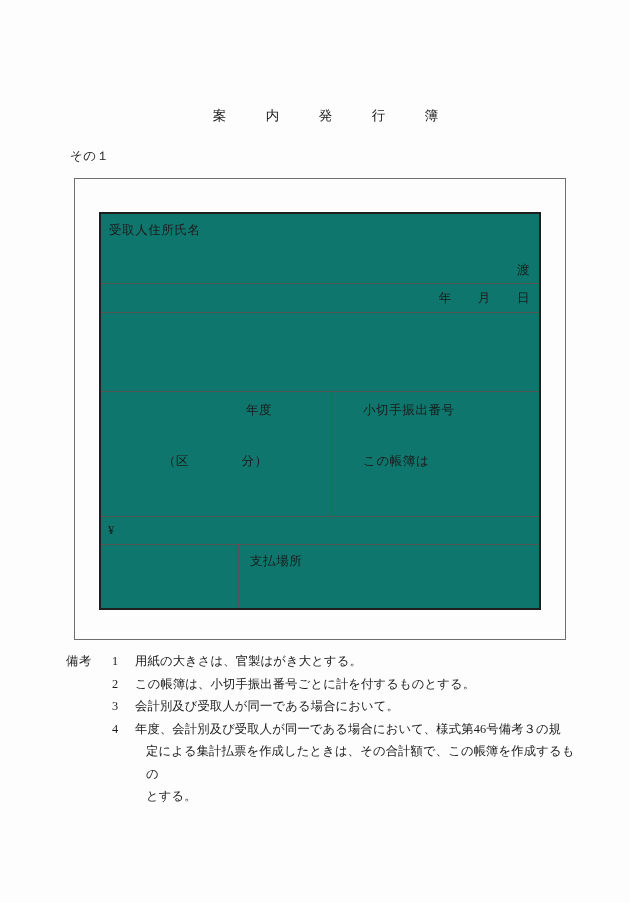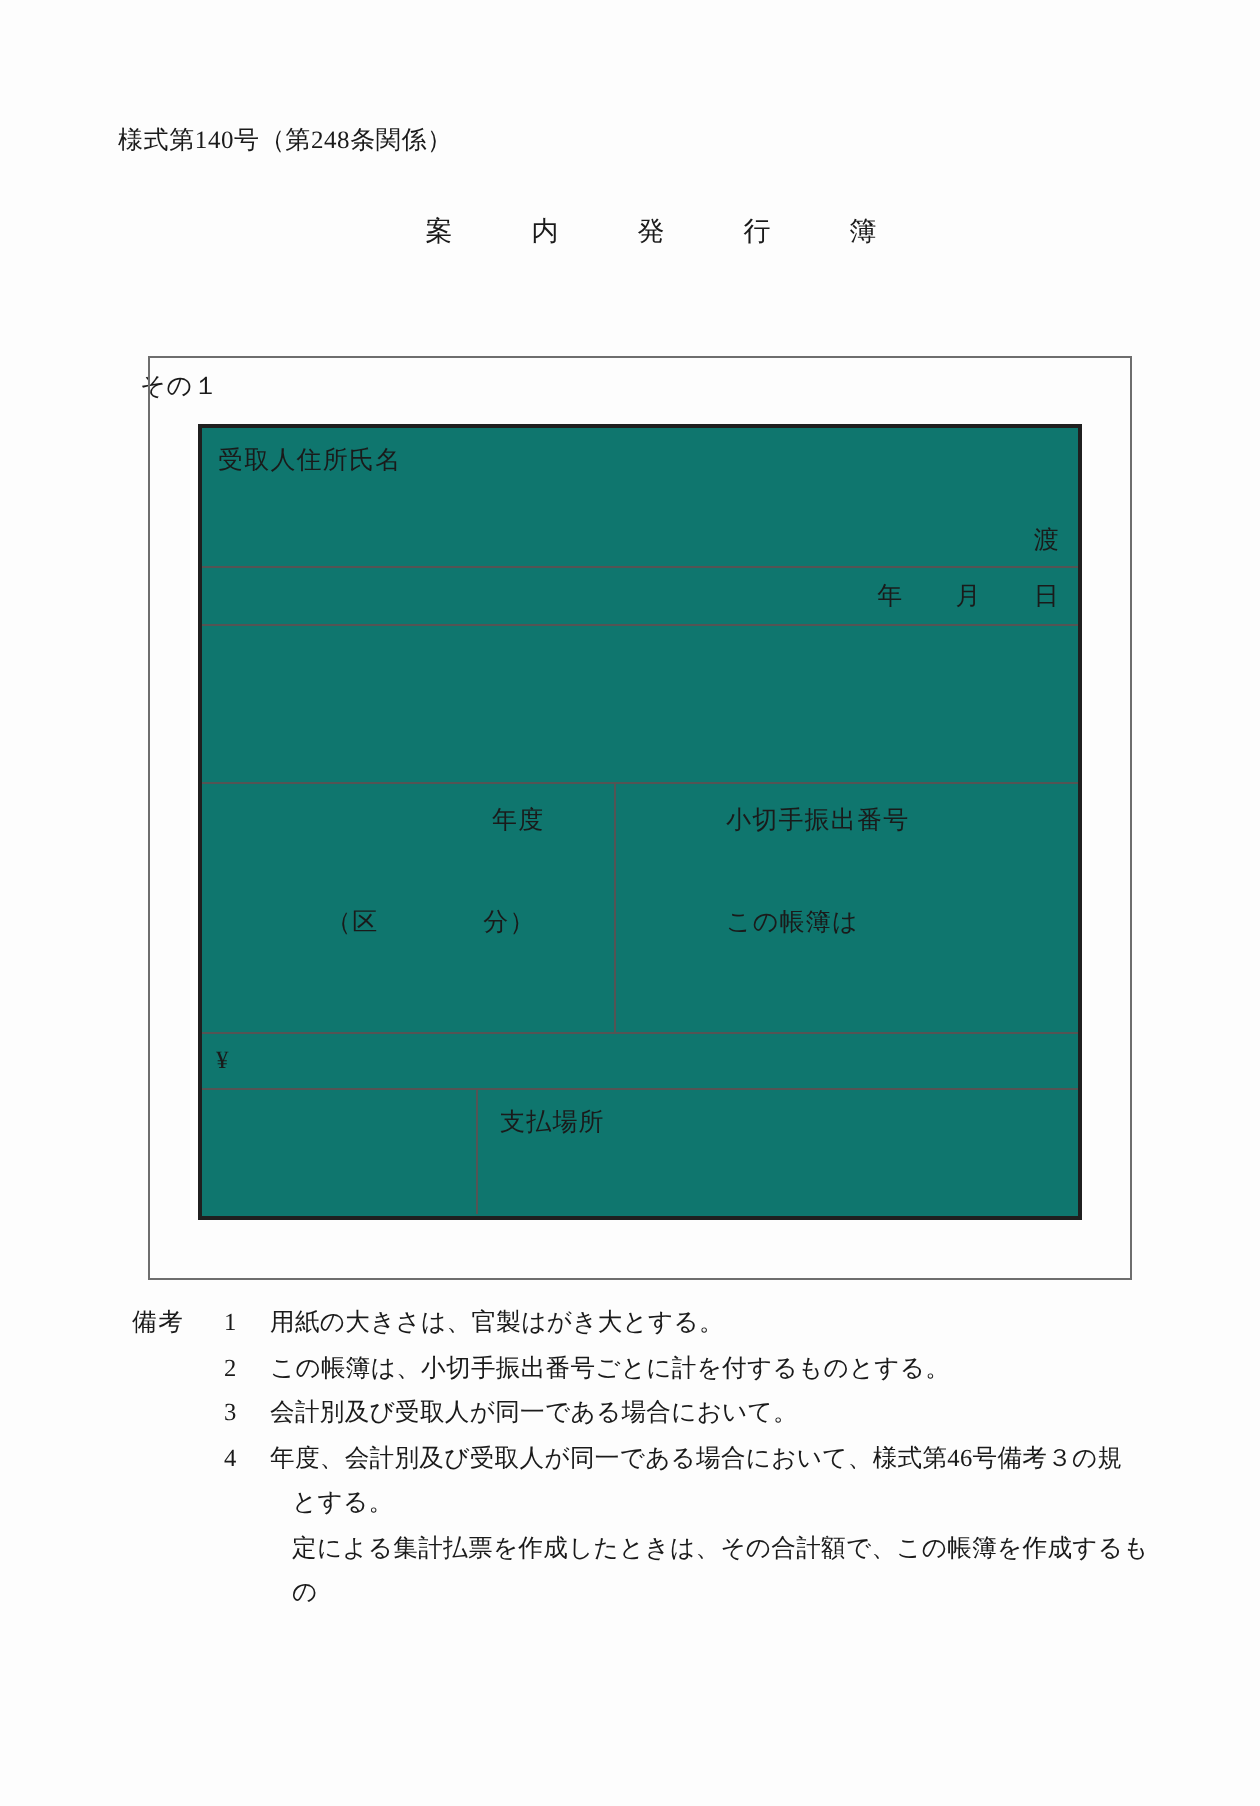--- a/index.html
+++ b/index.html
@@ -43,21 +43,20 @@
     white-space: nowrap;
     margin-left: 21px;
   }
   .sheet-label {
     position: absolute;
     left: 70px;
     top: 148px;
     font-size: 12.5px;
     letter-spacing: 0.5px;
     white-space: nowrap;
-    margin-top: 37px;
   }
 
   
   .outer-frame {
     position: absolute;
     left: 74px;
     top: 178px;
     width: 492px;
     height: 462px;
     border: 1px solid #6e6e6e;
@@ -92,21 +91,21 @@
   .row-place   { height: 62px; }
 
   .cell {
     position: absolute;
     top: 0;
     bottom: 0;
     box-sizing: border-box;
   }
   .cell-left-class {
     left: 0;
-    width: 207px;
+    width: 231px;
     border-right: 1.2px solid #545454;
   }
   .cell-right-class {
     left: 251px;
     right: 0;
   }
   .cell-left-place {
     left: 0;
     width: 138px;
     border-right: 1.2px solid #545454;
@@ -174,21 +173,20 @@
   .remark-cont {
     display: block;
     padding-left: 11px;
   }
 </style>
 </head>
 <body>
 
 <div class="page">
 
-  <div class="form-no">様式第140号（第248条関係）</div>
 
   <div class="doc-title">案　内　発　行　簿</div>
 
   <div class="sheet-label">その１</div>
 
   <div class="outer-frame"></div>
 
   <div class="card">
 
     <div class="card-row row-payee">
@@ -237,19 +235,19 @@
         <span class="remark-num">2</span>
         <span class="remark-text">この帳簿は、小切手振出番号ごとに計を付するものとする。</span>
       </li>
       <li class="remark-item">
         <span class="remark-num">3</span>
         <span class="remark-text">会計別及び受取人が同一である場合において。</span>
       </li>
       <li class="remark-item">
         <span class="remark-num">4</span>
         <span class="remark-text">年度、会計別及び受取人が同一である場合において、様式第46号備考３の規</span>
+        <span class="remark-cont">定による集計払票を作成したときは、その合計額で、この帳簿を作成するもの</span>
         <span class="remark-cont">とする。</span>
-        <span class="remark-cont">定による集計払票を作成したときは、その合計額で、この帳簿を作成するもの</span>
       </li>
     </ul>
   </div>
 
 </div>
 
 </body></html>

